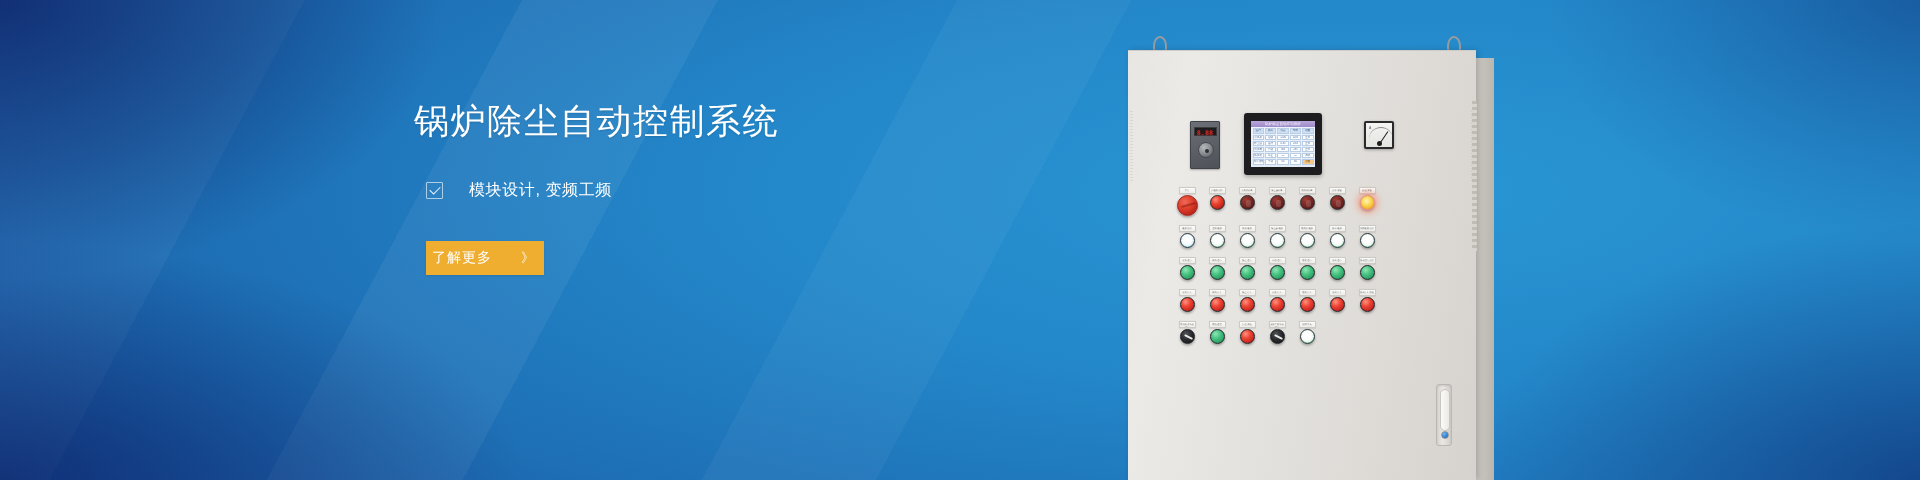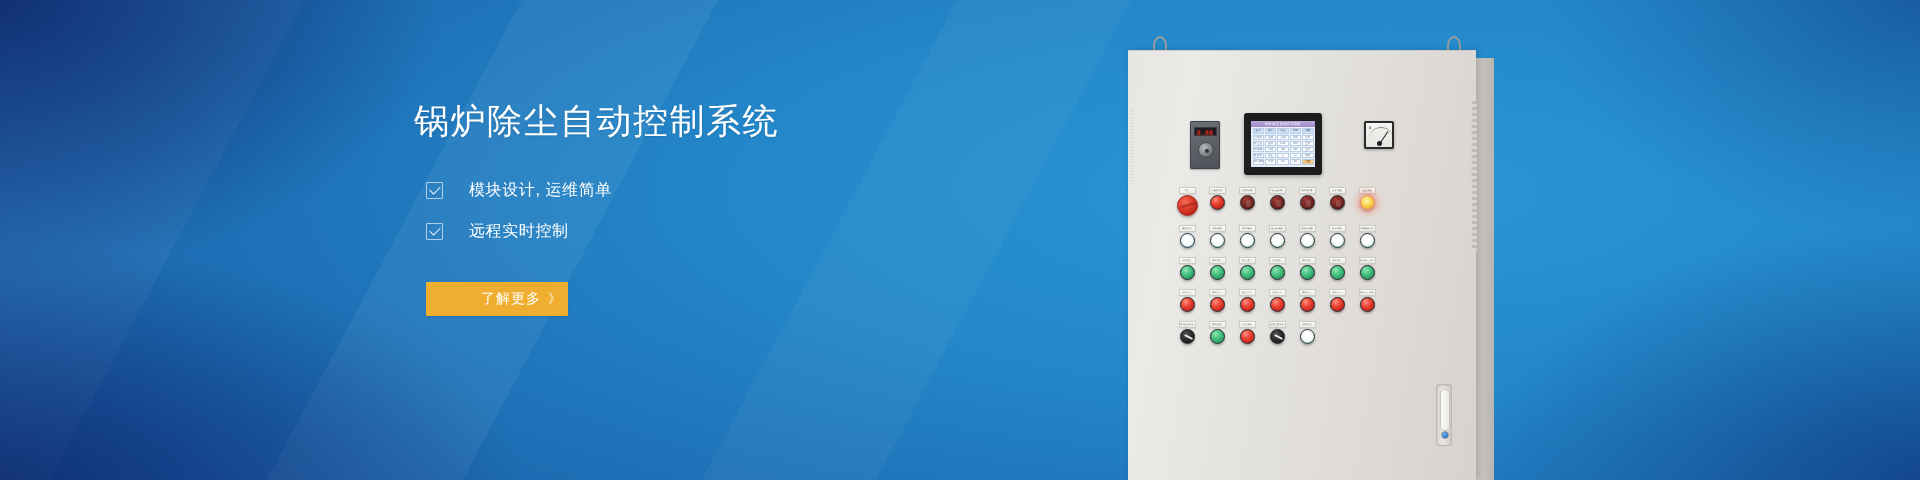--- a/index.html
+++ b/index.html
@@ -103,32 +103,33 @@
     margin-left: 26px;
     font-size: 16px;
     color: #ffffff;
     letter-spacing: 0.6px;
     white-space: nowrap;
   }
 
   .cta {
     display: inline-flex;
     align-items: center;
-    justify-content: flex-end;
+    justify-content: flex-start;
     margin: 20px 0 0 12px;
-    width: 142px;
+    width: 118px;
     height: 34px;
     background: #efae30;
     border: none;
     cursor: pointer;
     color: #ffffff;
     font-size: 14px;
     letter-spacing: 1px;
     font-family: inherit;
     box-shadow: 0 1px 2px rgba(0,0,0,0.10);
+    gap: 22px;
   }
   .cta .cta-arrow {
     margin-left: 7px;
     font-size: 13px;
     opacity: 0.92;
   }
 
   
   .cabinet-scene {
     position: absolute;
@@ -507,25 +508,21 @@
   <div class="vignette-br"></div>
   <div class="vignette-tr"></div>
 
   <div class="copy">
 
     <h1 class="headline">锅炉除尘自动控制系统</h1>
 
     <ul class="feature-list">
       <li class="feature-item">
         <span class="check-box"></span>
-        <span class="feature-text">模块设计, 运维简单</span>
-      </li>
-      <li class="feature-item">
-        <span class="check-box"></span>
-        <span class="feature-text">远程实时控制</span>
+        <span class="feature-text">模块设计, 变频工频</span>
       </li>
     </ul>
 
     <button class="cta">
       <span class="cta-label">了解更多</span>
       <span class="cta-arrow">》</span>
     </button>
   </div>
 
   <div class="cabinet-scene">

